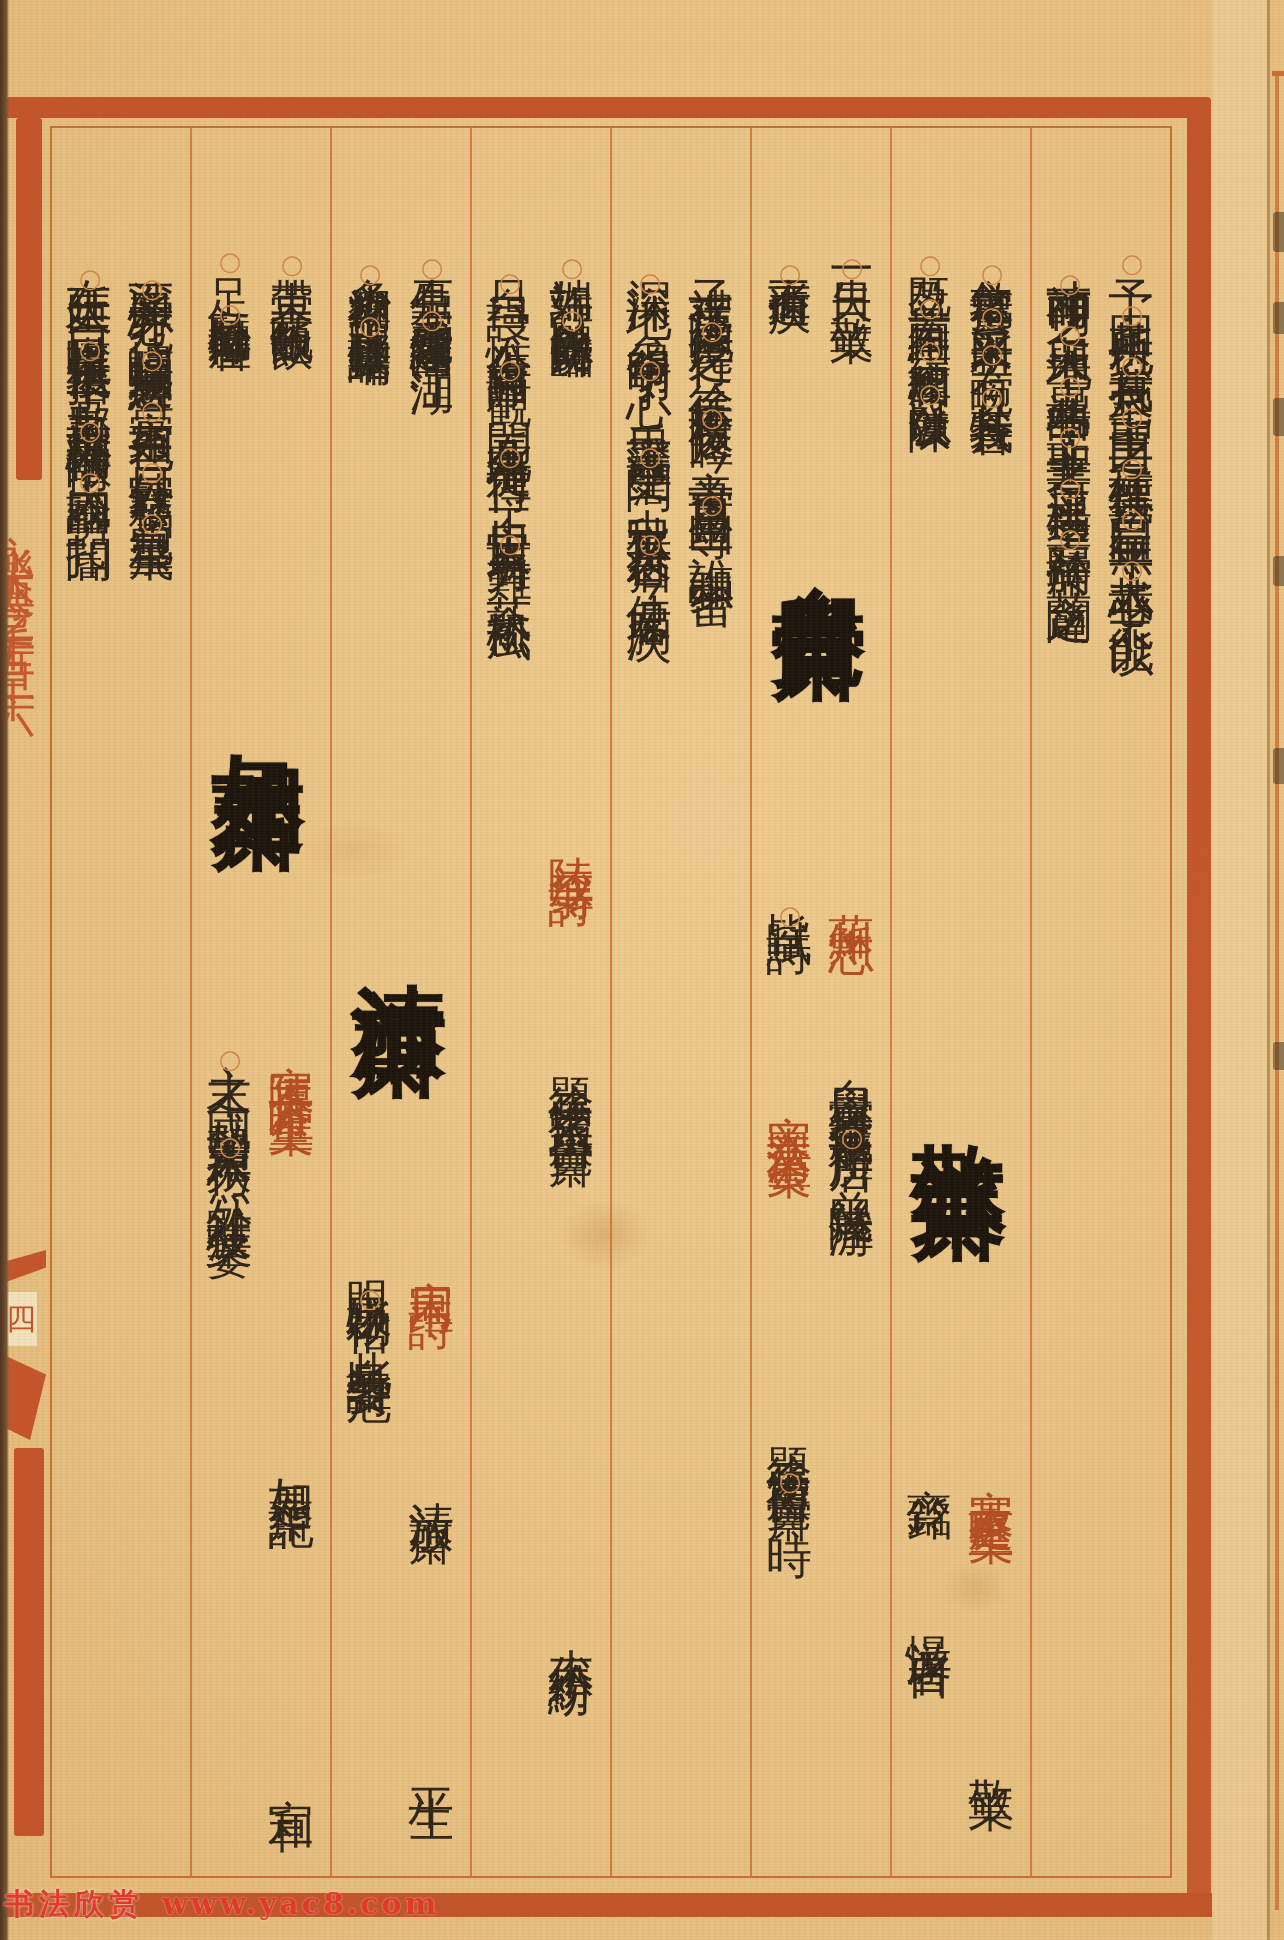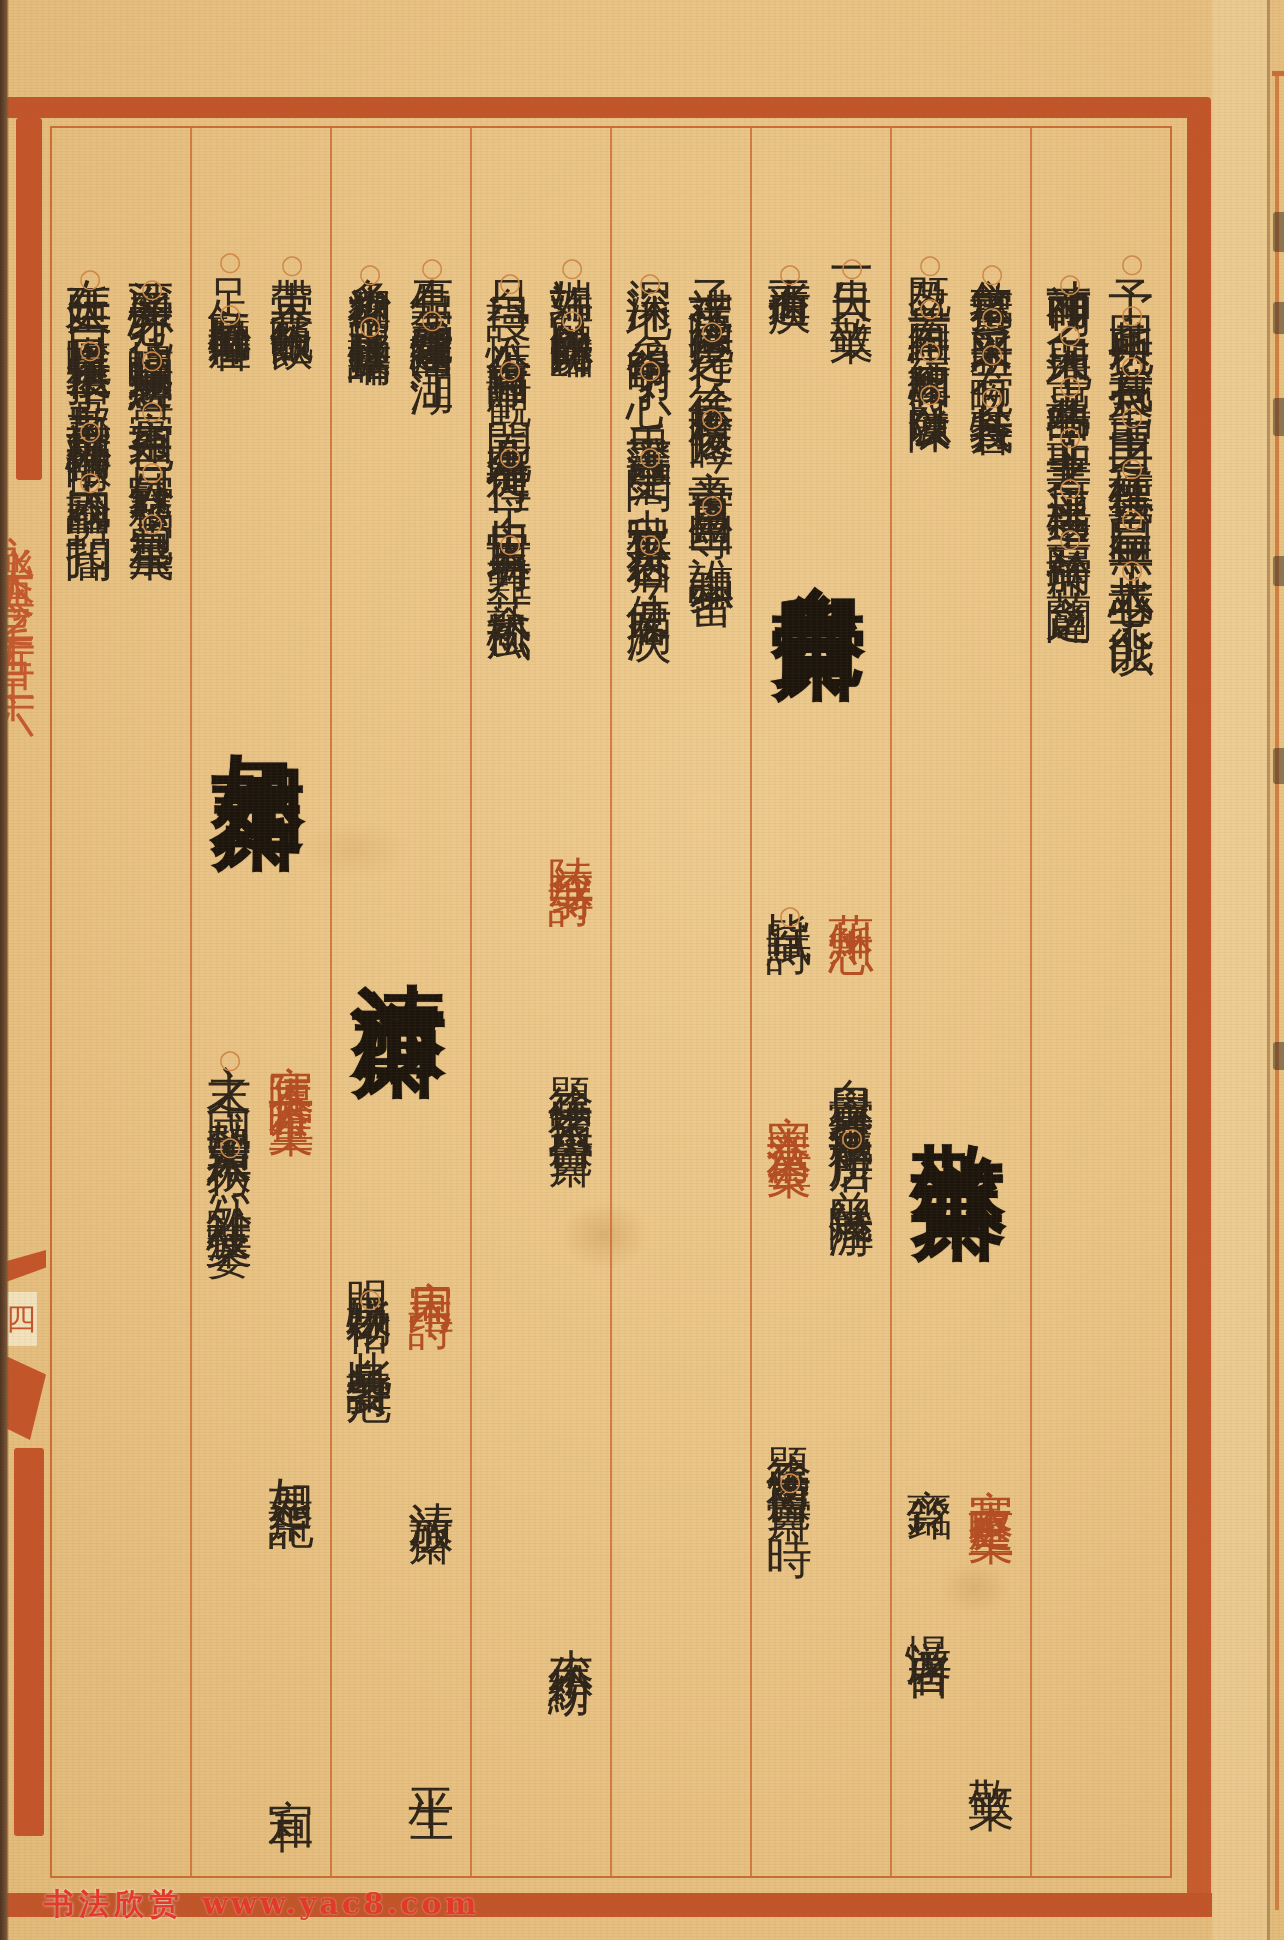--- a/index.html
+++ b/index.html
@@ -44,21 +44,21 @@
        font-size:46px;letter-spacing:8px;line-height:56px;color:#2e251a;}
   .seg.t{font-size:44px;letter-spacing:3px;}
   .seg.m{letter-spacing:5px;}
   .seg.red{color:#b54e23;}
   .c{font-size:26px;color:#cf8a4a;letter-spacing:1px;}
   .bigtitle{position:absolute;writing-mode:vertical-rl;text-orientation:upright;
        font-size:96px;letter-spacing:8px;line-height:140px;color:#1c150d;font-weight:bold;
        text-shadow:0 0 1px rgba(28,21,13,.6);}
   
   .wm{position:absolute;left:4px;top:1884px;z-index:5;white-space:nowrap;font-size:30px;color:#e23a28;}
-  .wm .cn{letter-spacing:5px;font-weight:bold;text-shadow:0 0 3px rgba(255,255,255,.85);padding-left:40px;}
+  .wm .cn{letter-spacing:5px;font-weight:bold;text-shadow:0 0 3px rgba(255,255,255,.85);}
   .wm .url{margin-left:18px;font-weight:bold;letter-spacing:3px;text-shadow:0 0 2px rgba(255,255,255,.6);}
 </style>
 </head>
 <body>
 
 <div class="page">
 
   <div class="stain s1"></div>
   <div class="stain s2"></div>
   <div class="stain s3"></div>

